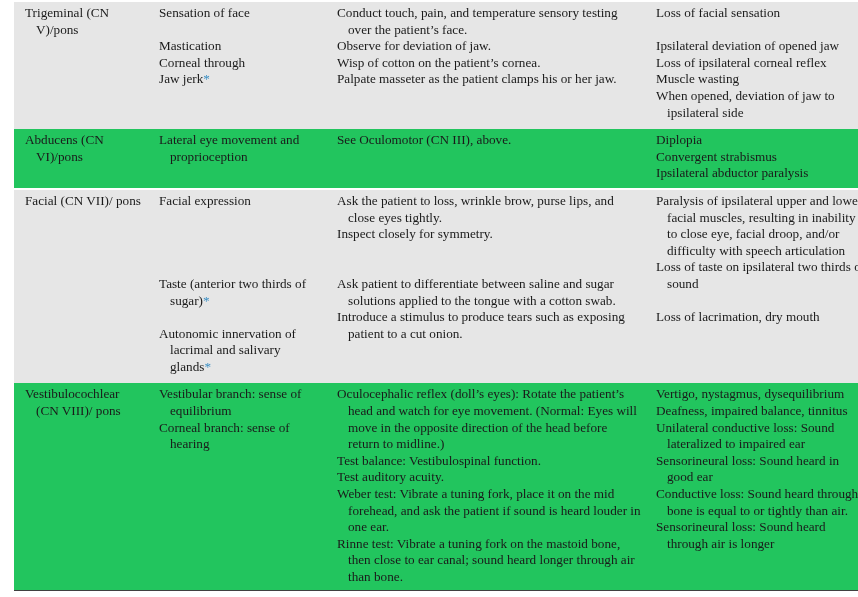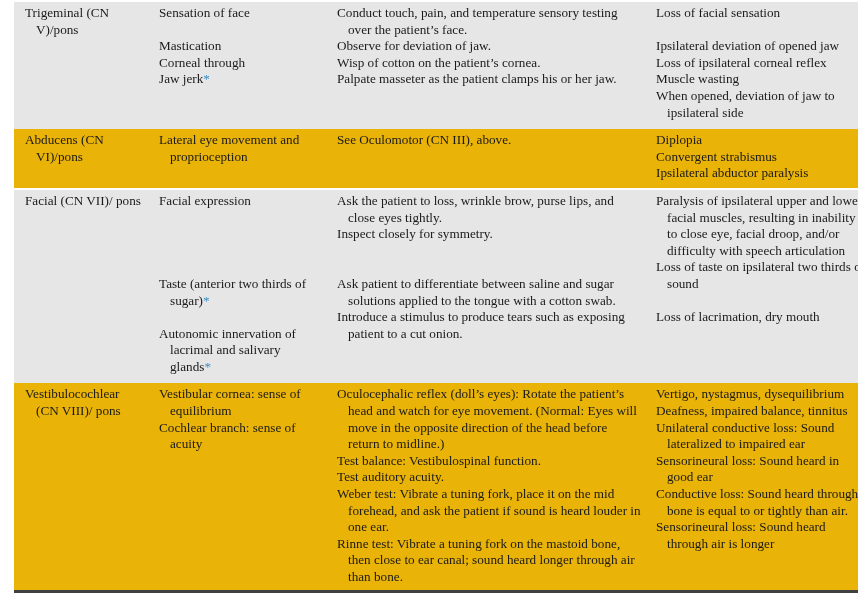--- a/index.html
+++ b/index.html
@@ -4,24 +4,24 @@
 <style>
   html, body { margin: 0; padding: 0; background: #ffffff; }
   body { width: 858px; height: 597px; overflow: hidden; position: relative;
          font-family: "Liberation Serif", "DejaVu Serif", serif; font-size: 13.2px; color: #1a1a1a; }
   table { border-collapse: collapse; width: 858px; table-layout: fixed; margin-left: 14px; }
   col.c1 { width: 134px; }
   col.c2 { width: 178px; }
   col.c3 { width: 319px; }
   col.c4 { width: 227px; }
   tr.gray td { background: #e6e6e6; }
-  tr.white td { background: #eab308; }
+  tr.white td { background: #22c55e; }
   tr.row td { border-top: 2px solid #ffffff; vertical-align: top; padding: 3px 4px 6px 11px; line-height: 16.6px; }
   tr.row.white td { border-top: 2px solid #e6e6e6; }
-  tr.last td { border-bottom: 3px solid #404040; padding-bottom: 4px; font-family: Liberation Serif, serif; }
+  tr.last td { border-bottom: 1px solid #404040; padding-bottom: 4px; font-family: Liberation Serif, serif; }
   .item { padding-left: 11px; text-indent: -11px; margin: 0; }
   .ast { color: #3b8fc4; }
   .gap { height: 16.6px; }
 </style>
 </head>
 <body>
 
 <table>
   <colgroup>
       <col class="c1">
@@ -99,22 +99,22 @@
           <p class="item">Loss of taste on ipsilateral two thirds of sound</p>
           <div class="gap"></div>
           <p class="item">Loss of lacrimation, dry mouth</p>
         </td>
       </tr>
       <tr class="row white last">
         <td>
           <p class="item">Vestibulocochlear (CN VIII)/ pons</p>
         </td>
         <td>
-          <p class="item"><span>Vestibular cornea: sense of equilibrium</span></p>
-          <p class="item"><span>Cochlear branch: sense of acuity</span></p>
+          <p class="item"><span>Vestibular branch: sense of equilibrium</span></p>
+          <p class="item"><span>Corneal branch: sense of hearing</span></p>
         </td>
         <td>
           <p class="item">Oculocephalic reflex (doll’s eyes): Rotate the patient’s head and watch for eye movement. (Normal: Eyes will move in the opposite direction of the head before return to midline.)</p>
           <p class="item">Test balance: Vestibulospinal function.</p>
           <p class="item">Test auditory acuity.</p>
           <p class="item">Weber test: Vibrate a tuning fork, place it on the mid forehead, and ask the patient if sound is heard louder in one ear.</p>
           <p class="item">Rinne test: Vibrate a tuning fork on the mastoid bone, then close to ear canal; sound heard longer through air than bone.</p>
         </td>
         <td>
           <p class="item">Vertigo, nystagmus, dysequilibrium</p>

